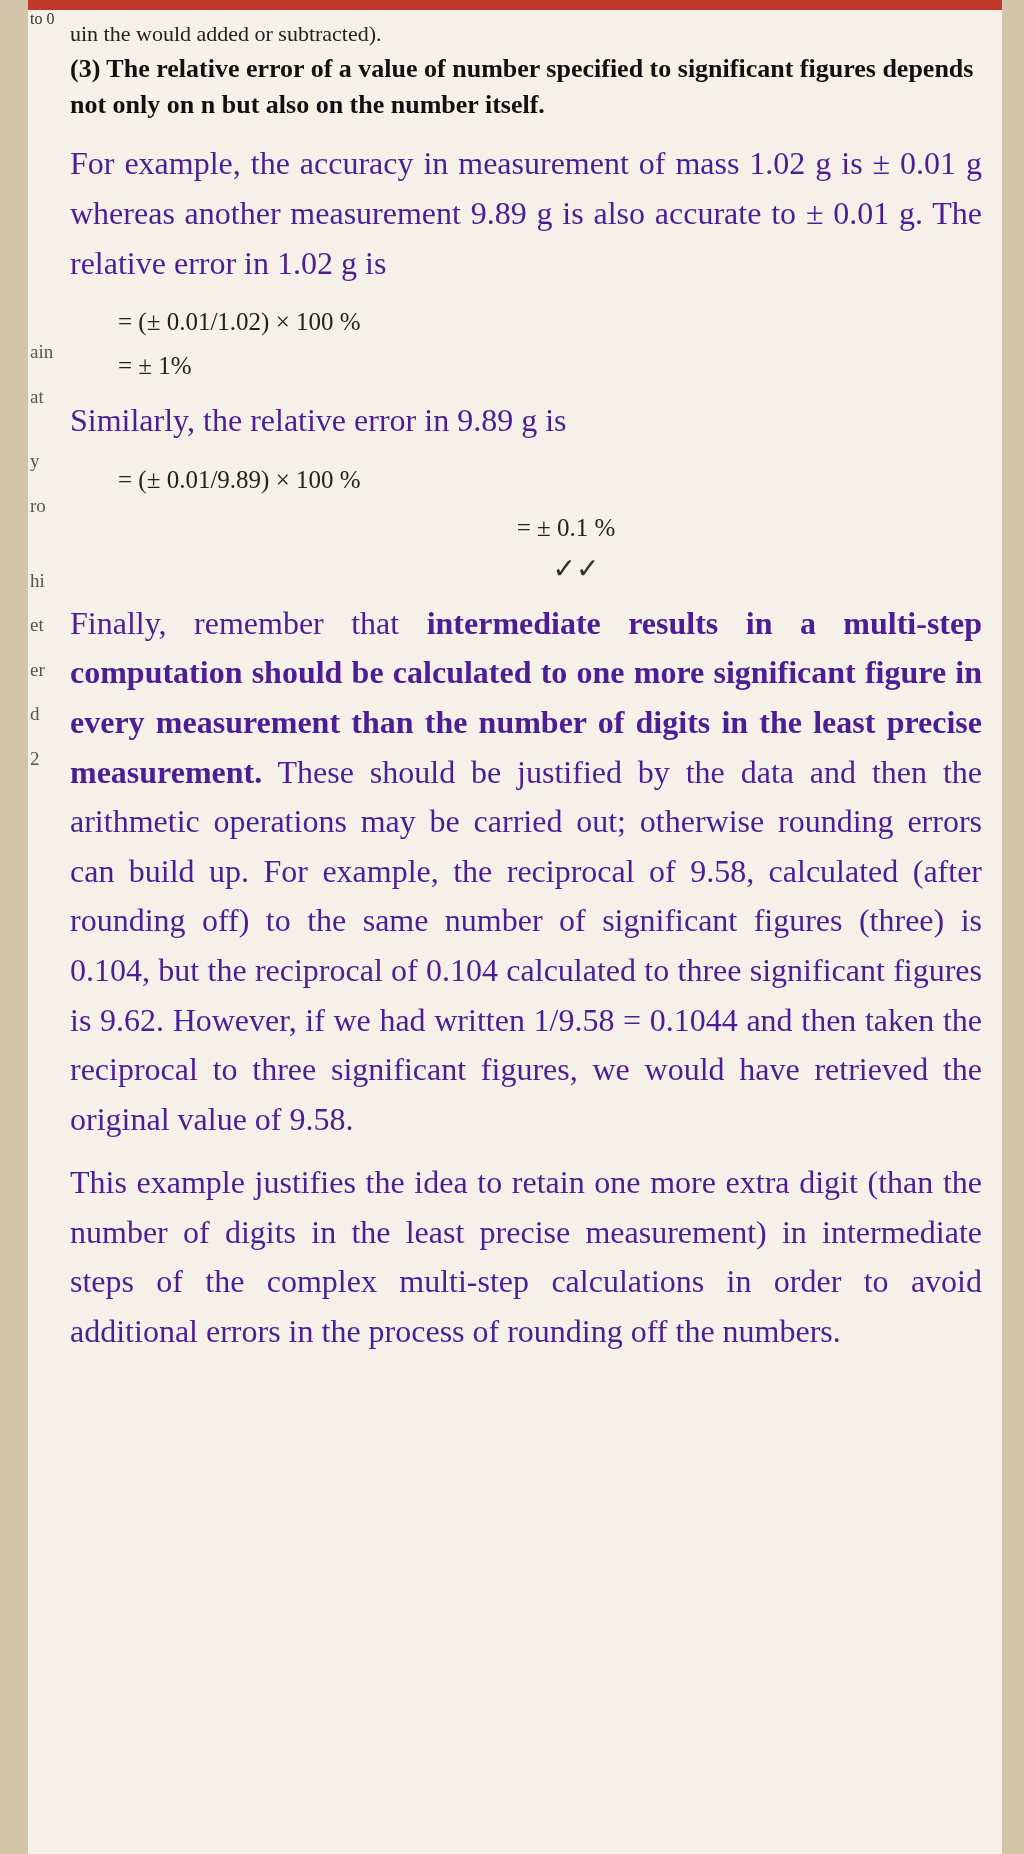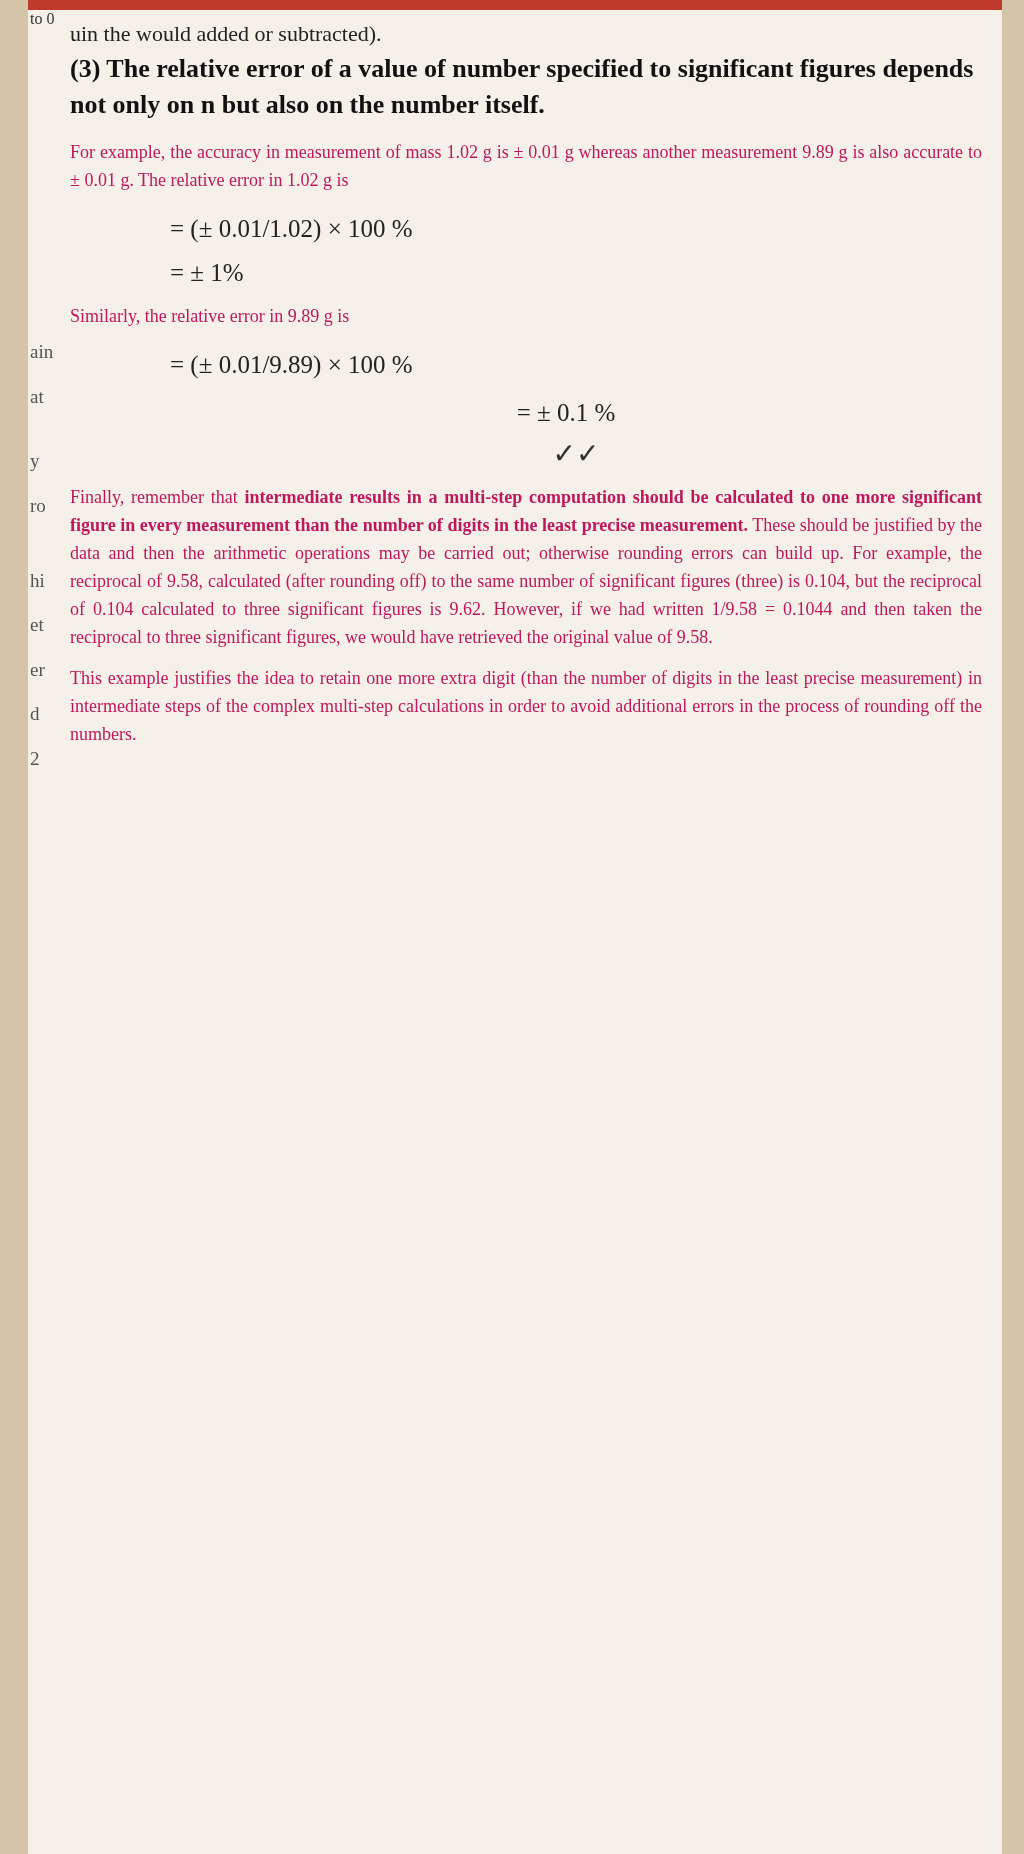--- a/index.html
+++ b/index.html
@@ -69,29 +69,29 @@
     .section-header {
       font-size: 26px;
       font-weight: bold;
       color: #111;
       line-height: 1.4;
       margin-bottom: 16px;
       text-indent: 0;
     }
 
     .paragraph {
-      font-size: 18px;
-      color: #be185d;
+      font-size: 32px;
+      color: #4c1d95;
       line-height: 1.55;
       margin-bottom: 14px;
       text-align: justify;
     }
 
     .math-block {
-      margin: 4px 0 4px 100px;
+      margin: 4px 0 4px 48px;
       font-size: 25px;
       color: #222;
       line-height: 1.6;
     }
 
     .bold {
       font-weight: bold;
     }
 
     .checkmark {

